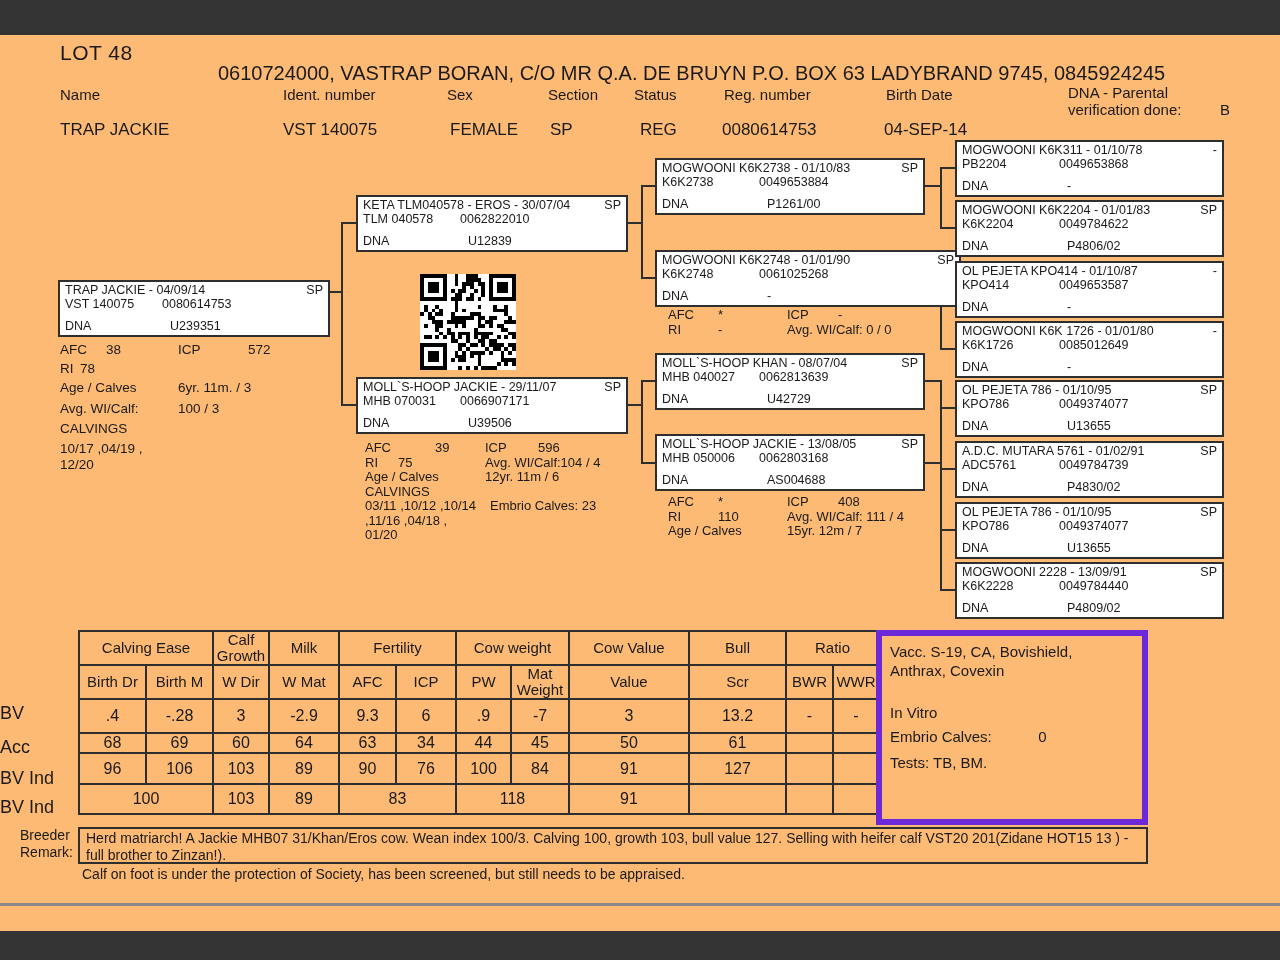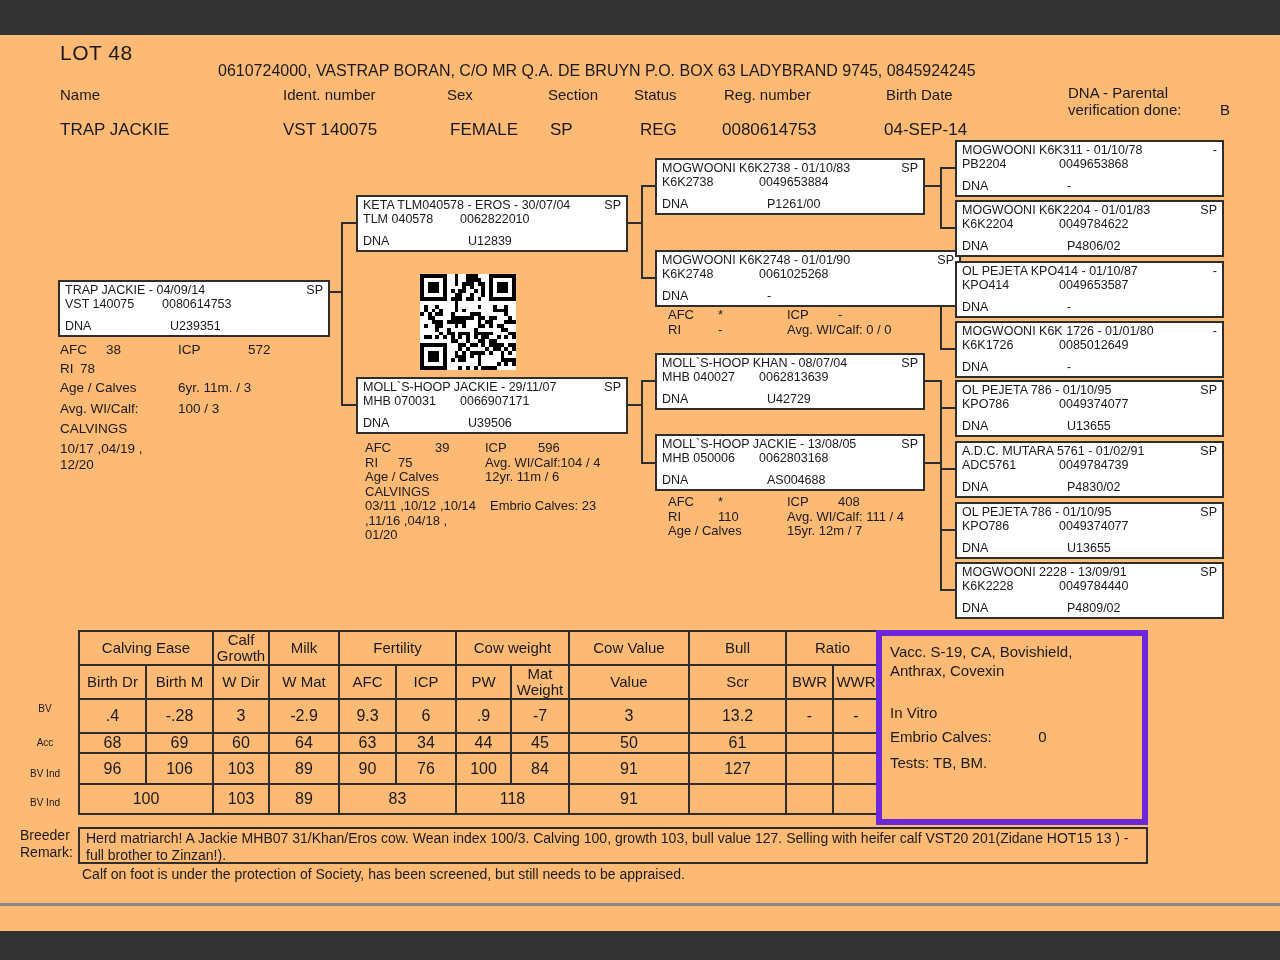--- a/index.html
+++ b/index.html
@@ -2,21 +2,21 @@
 <html><head>
 <meta charset="utf-8">
 <style>
   html,body{margin:0;padding:0;background:#fff;}
   #page{position:relative;width:1280px;height:960px;background:#fdba74;overflow:hidden;
         font-family:"Liberation Sans", sans-serif;color:#1a1a1a;}
   .abs{position:absolute;}
   .bar{position:absolute;left:0;width:1280px;background:#333333;}
   .rule{position:absolute;left:0;width:1280px;background:#8a8a8a;}
   .lot{font-size:21px;letter-spacing:.5px;}
-  .addr{font-size:16px;}
+  .addr{font-size:20px;}
   .hlabel{font-size:15px;}
   .hvalue{font-size:17px;}
   .dnaLine2{display:flex;width:162px;}
   .dnaB{margin-left:auto;}
   
   .pbox{position:absolute;border:2px solid #2e2e2e;background:#fff;box-sizing:border-box;
         display:flex;flex-direction:column;padding:1px 5px 2px 5px;font-size:12.5px;line-height:14px;}
   .pb-l1{display:flex;justify-content:space-between;white-space:nowrap;}
   .pb-l2{white-space:nowrap;}
   .pb-id{display:inline-block;min-width:97px;}
@@ -36,21 +36,21 @@
   
   #qr{position:absolute;left:420px;top:274px;width:96px;height:96px;shape-rendering:crispEdges;}
   
   table.bv{position:absolute;left:78px;top:630px;border-collapse:collapse;table-layout:fixed;}
   table.bv th, table.bv td{border:2px solid #2e2e2e;text-align:center;vertical-align:middle;
         padding:0;font-weight:normal;overflow:hidden;}
   table.bv th{font-size:15px;line-height:16px;}
   table.bv td{font-size:16px;}
   tr.t-group{height:32px;} tr.t-sub{height:34px;} tr.t-bv{height:34px;}
   tr.t-acc{height:16px;} tr.t-bvind{height:31px;} tr.t-bvind2{height:30px;}
-  .rowlabel{position:absolute;left:12px;width:66px;text-align:center;font-size:10px;}
+  .rowlabel{position:absolute;left:0;width:66px;text-align:left;font-size:18px;}
   .infobox{position:absolute;left:876px;top:630px;width:272px;height:195px;border:6px solid #6d28d9;
         box-sizing:border-box;font-size:15px;}
   .remarkbox{position:absolute;left:78px;top:827px;width:1070px;height:37px;border:2px solid #2e2e2e;
         box-sizing:border-box;font-size:14px;line-height:16.5px;padding:1px 6px;}
   .smalltext{font-size:14px;}
 </style>
 </head>
 <body>
 
 <div id="page">

